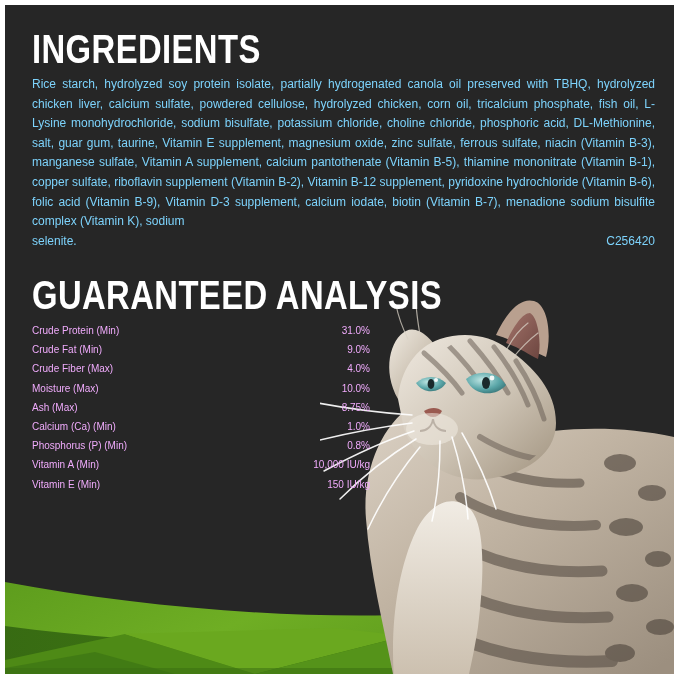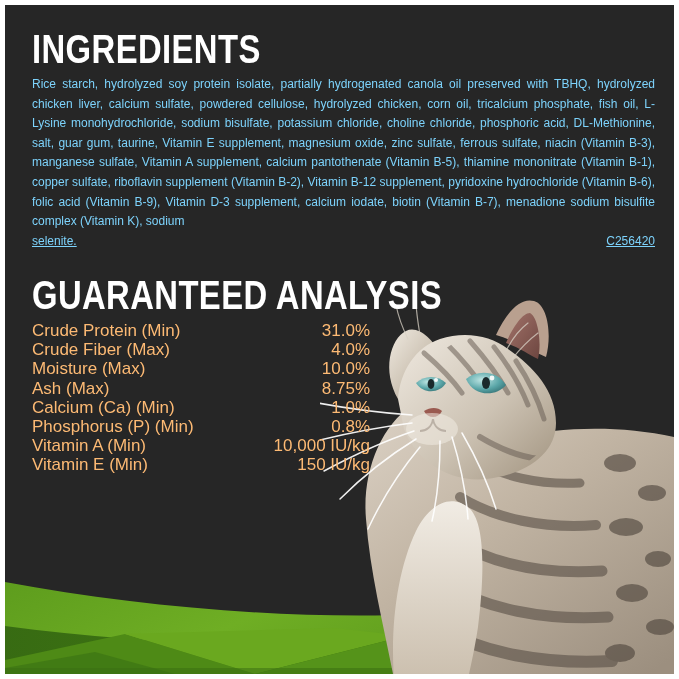--- a/index.html
+++ b/index.html
@@ -60,30 +60,29 @@
     color:#7dd3fc;
     font-size:12px;
     line-height:19.6px;
     text-align:justify;
     text-justify:inter-word;
   }
   .ingredients .lastline{
     display:flex;
     justify-content:space-between;
     align-items:baseline;
-    text-decoration:underline;
   }
   .ingredients .code{white-space:nowrap;}
 
   .ga-table{
     position:absolute;
     left:27px;top:316px;
     width:338px;
-    color:#fdba74;
-    font-size:17px;
+    color:#f0abfc;
+    font-size:10px;
     line-height:19.2px;
   }
   .ga-row{display:flex;justify-content:space-between;align-items:baseline;}
   .ga-label{text-align:left;white-space:nowrap;}
   .ga-value{text-align:center;white-space:nowrap;}
 
   .calories{
     position:absolute;
     left:27px;top:514px;
     width:360px;
@@ -244,20 +243,24 @@
       </div>
 
       <div class="heading" id="h-analysis">GUARANTEED ANALYSIS</div>
 
       <div class="ga-table">
         <div class="ga-row">
           <span class="ga-label">Crude Protein (Min)</span>
           <span class="ga-value">31.0%</span>
         </div>
         <div class="ga-row">
+          <span class="ga-label">Crude Fat (Min)</span>
+          <span class="ga-value">9.0%</span>
+        </div>
+        <div class="ga-row">
           <span class="ga-label">Crude Fiber (Max)</span>
           <span class="ga-value">4.0%</span>
         </div>
         <div class="ga-row">
           <span class="ga-label">Moisture (Max)</span>
           <span class="ga-value">10.0%</span>
         </div>
         <div class="ga-row">
           <span class="ga-label">Ash (Max)</span>
           <span class="ga-value">8.75%</span>

